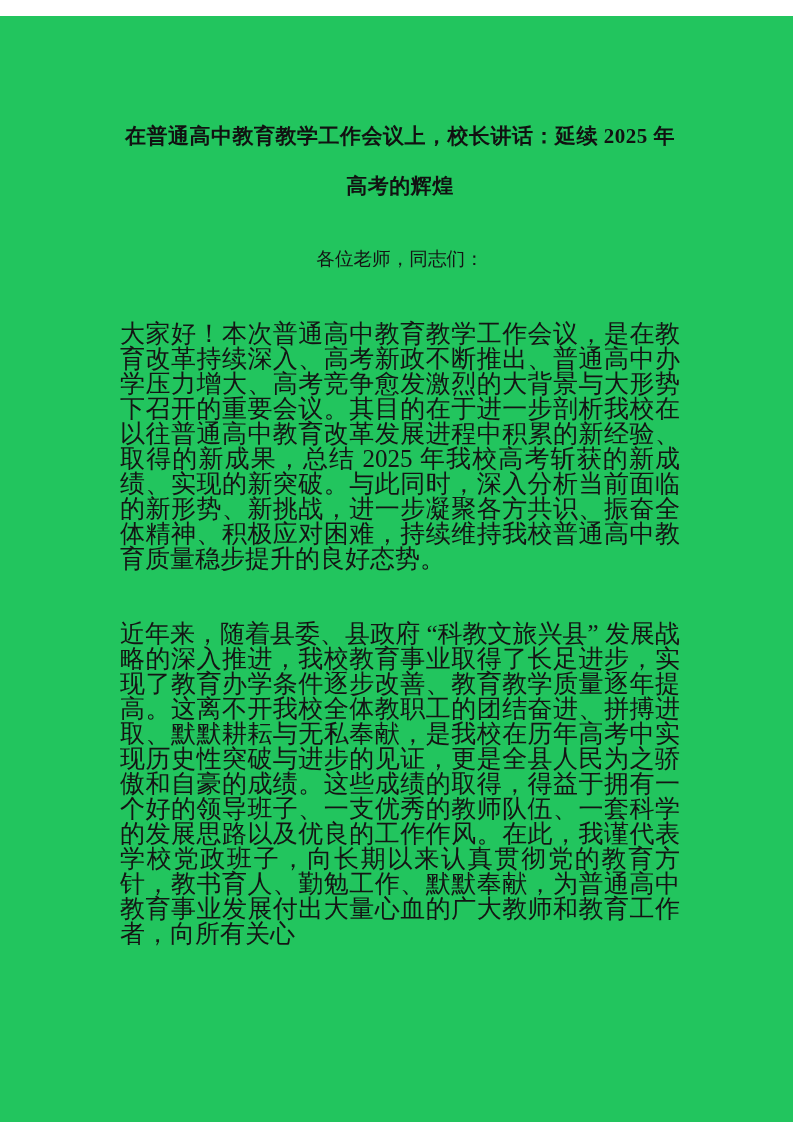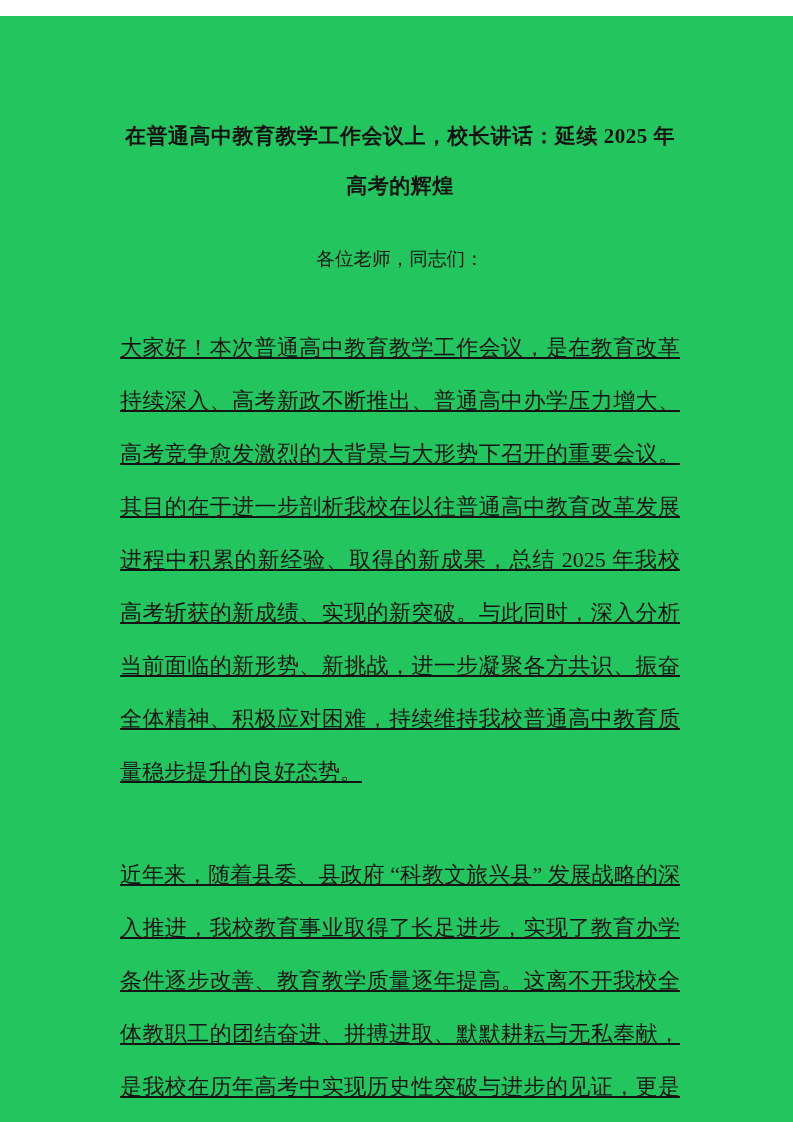--- a/index.html
+++ b/index.html
@@ -28,27 +28,26 @@
     margin: 0 0 28px 0;
     letter-spacing: 0.5px;
   }
   .greeting {
     font-size: 18.6px;
     line-height: 40px;
     margin: 0 0 42px 0;
     text-align: center;
   }
   .body-paragraph {
-    font-size: 22px;
-    line-height: 53px;
+    font-size: 25px;
+    line-height: 25px;
     text-align: justify;
     text-justify: inter-ideograph;
     margin: 0 0 50px 0;
     word-break: break-all;
-    text-decoration: underline;
   }
   .body-paragraph:last-child {
     margin-bottom: 0;
   }
 </style>
 </head>
 <body>
 
 <div class="page">
   <h1 class="doc-title">在普通高中教育教学工作会议上，校长讲话：延续 2025 年高考的辉煌</h1>

